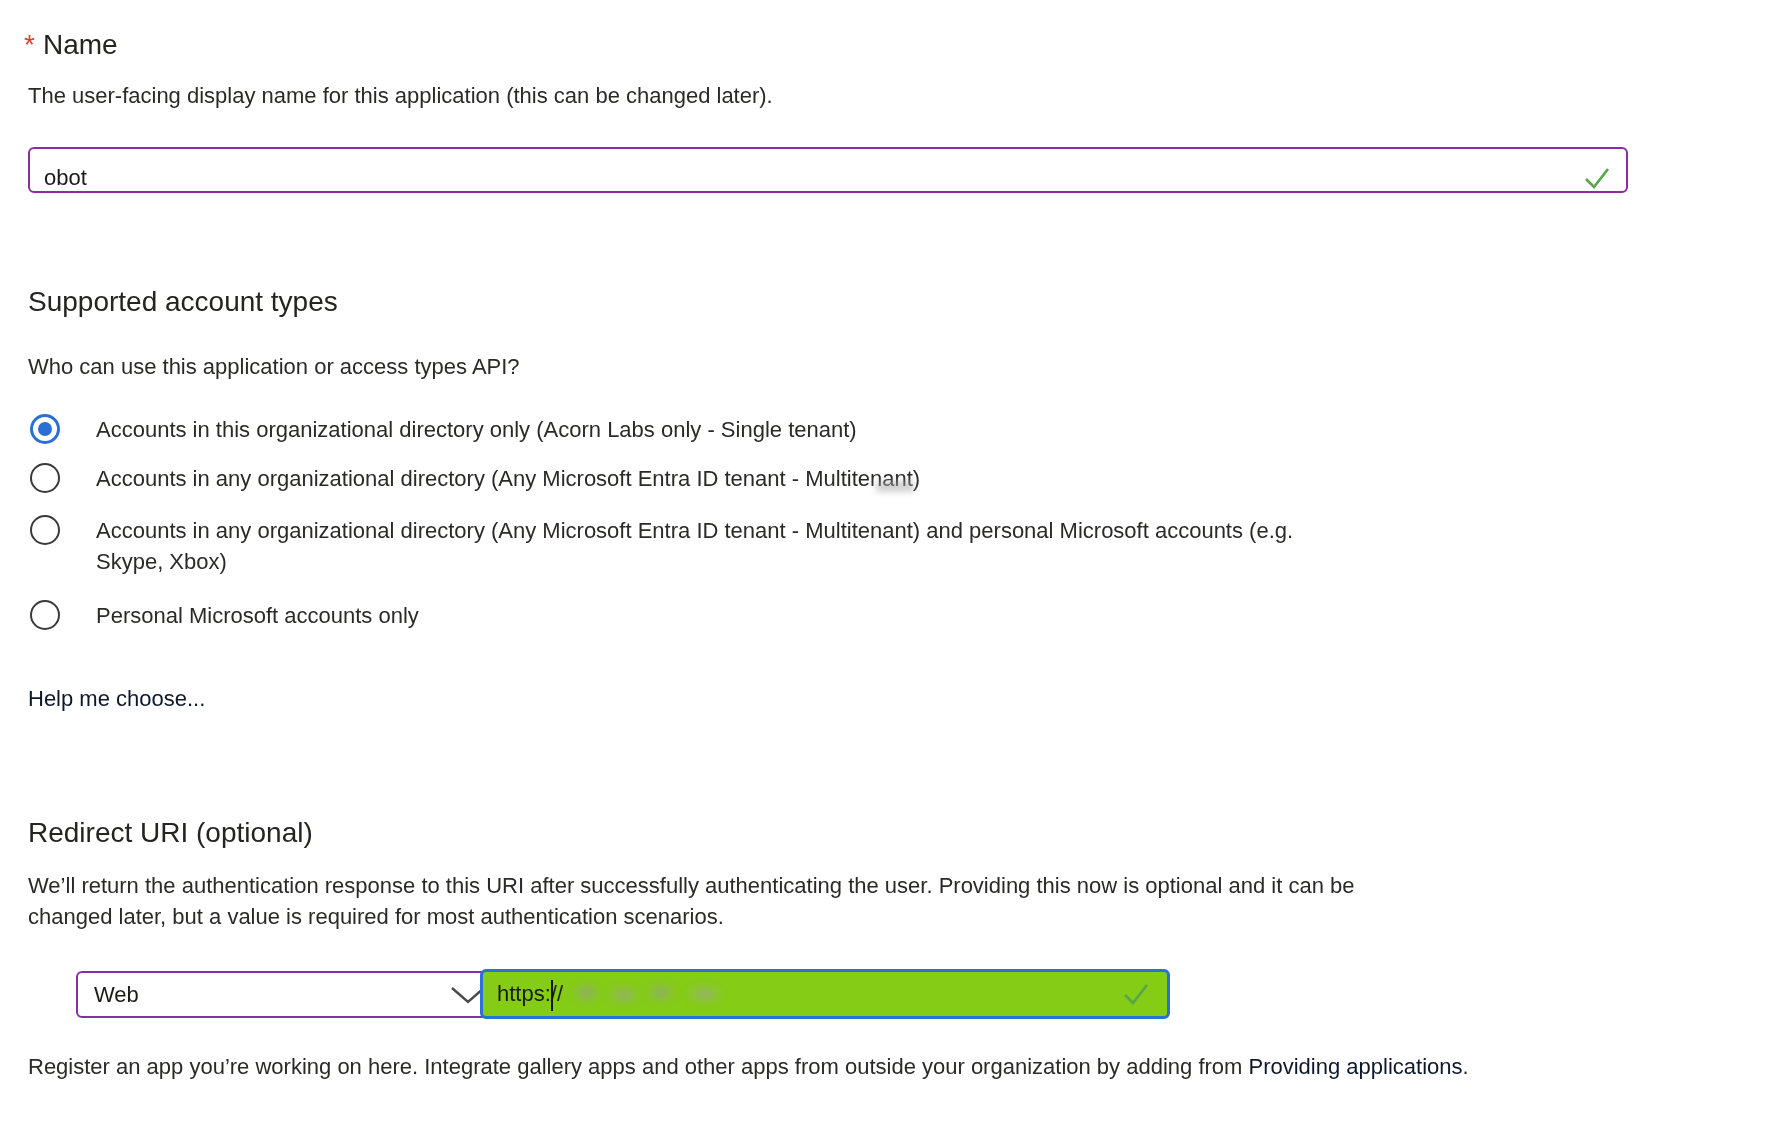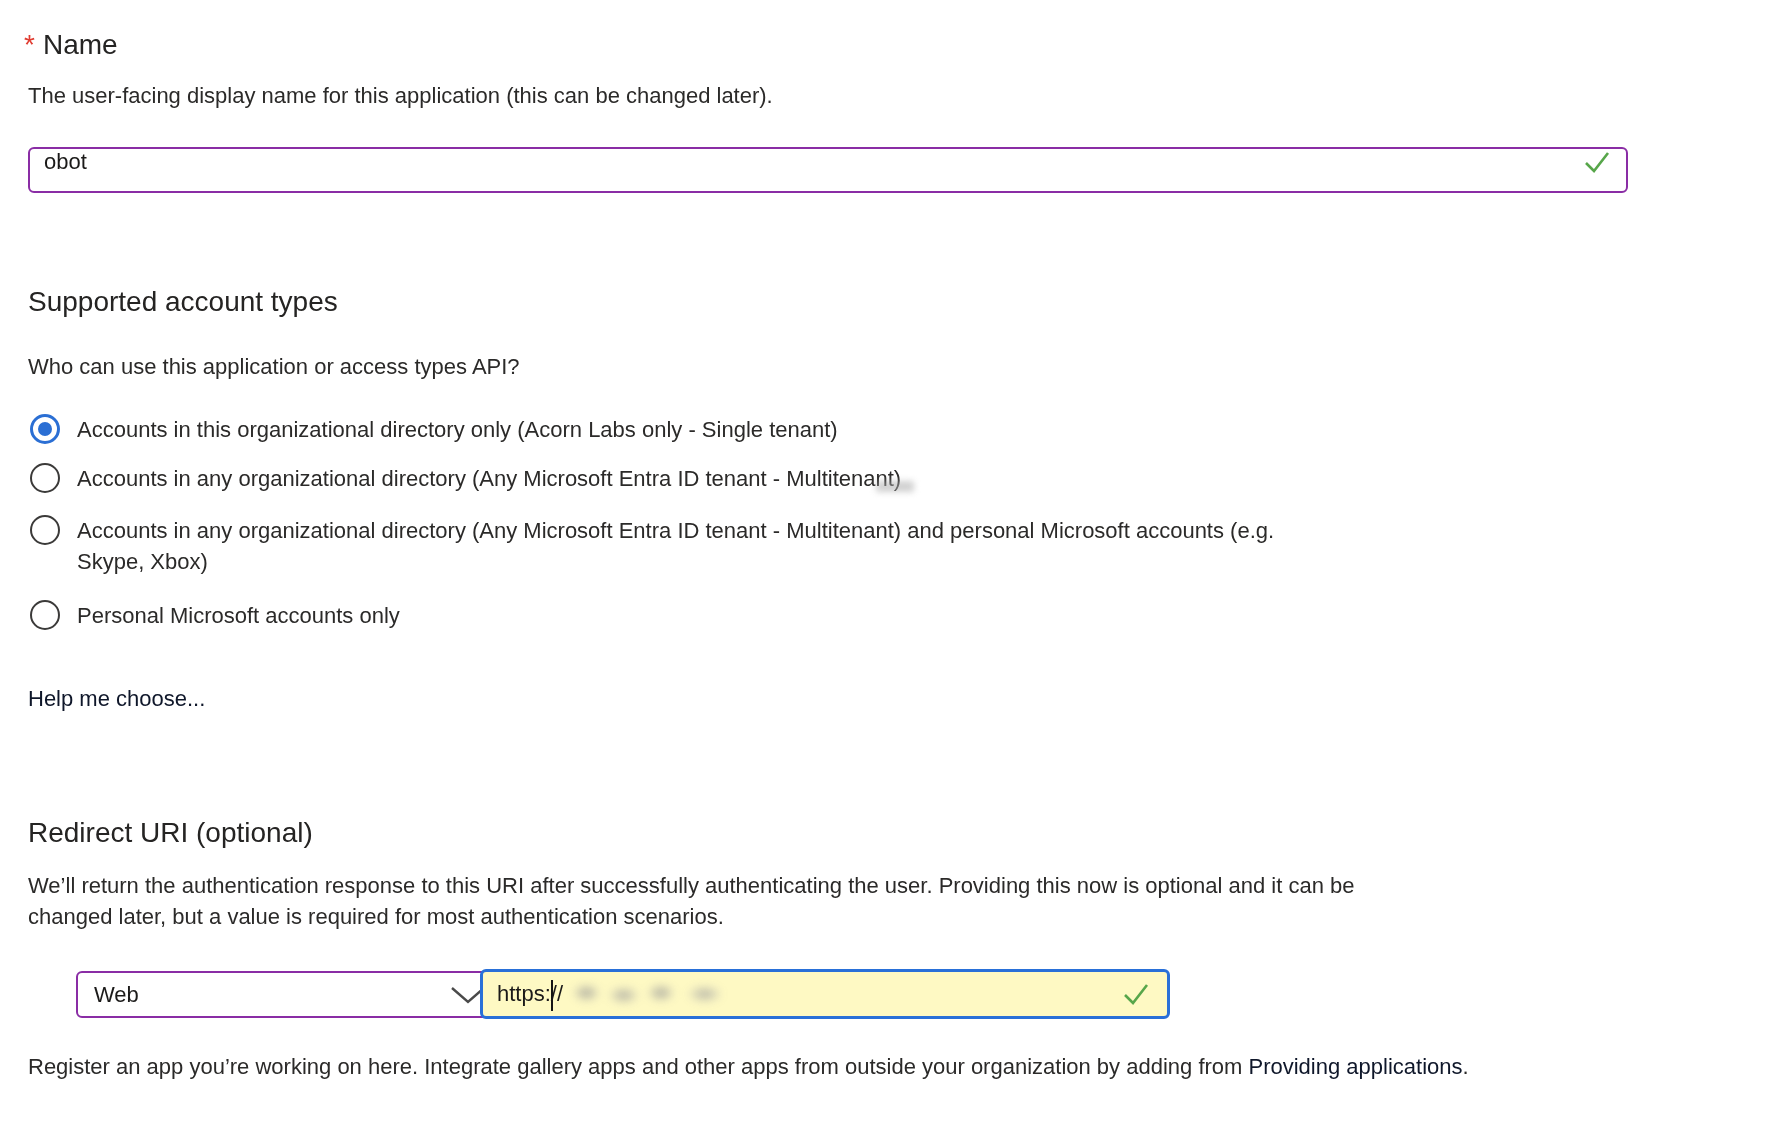--- a/index.html
+++ b/index.html
@@ -13,34 +13,34 @@
   }
   .abs{position:absolute;}
   .h1{font-size:28px;font-weight:400;color:#252423;line-height:34px;white-space:nowrap;}
   .required{color:#e03c31;margin-right:8px;}
   .body-text{font-size:22px;font-weight:400;color:#2b2a29;line-height:31px;}
   .nowrap{white-space:nowrap;text-align:center;}
 
   
   .text-field{
     box-sizing:border-box;
-    display:flex;align-items:flex-start;
+    display:flex;align-items:flex-end;
     background:#fff;
     border:2px solid #8a2da5;
     border-radius:6px;
     font-size:22px;color:#1b1a19;
   }
   .text-field input{
     flex:1;border:none;outline:none;background:transparent;
     font:inherit;color:inherit;padding:0 14px;min-width:0;
   }
   .check-icon{flex:0 0 auto;margin-right:14px;line-height:0;}
 
   
-  .radio-row{display:flex;align-items:flex-start;gap:17px;cursor:pointer;}
+  .radio-row{display:flex;align-items:flex-start;gap:36px;cursor:pointer;}
   .radio{
     box-sizing:border-box;flex:0 0 auto;
     width:30px;height:30px;border-radius:50%;
     border:2px solid #3b3a39;background:#fff;position:relative;
   }
   .radio.selected{border:3px solid #2b6fd4;}
   .radio.selected::after{
     content:"";position:absolute;left:50%;top:50%;
     width:14px;height:14px;border-radius:50%;
     background:#2b6fd4;transform:translate(-50%,-50%);
@@ -54,21 +54,21 @@
     box-sizing:border-box;
     display:flex;align-items:center;justify-content:space-between;
     border:2px solid #8a2da5;border-radius:6px;background:#fff;
     font-size:22px;color:#1b1a19;padding:0 18px 0 16px;cursor:pointer;
   }
 
   
   .uri-field{
     box-sizing:border-box;
     display:flex;align-items:center;
-    border:3px solid #2970d8;border-radius:6px;background:#fef9c3;
+    border:3px solid #2970d8;border-radius:6px;background:#84cc16;
     font-size:22px;color:#1b1a19;padding:16px 14px;position:relative;
   }
   .caret{
     position:absolute;left:68px;top:8px;
     width:2px;height:31px;background:#141414;
   }
   .redacted-blob{
     display:inline-block;width:162px;height:24px;margin-left:4px;
     border-radius:5px;
     background:

